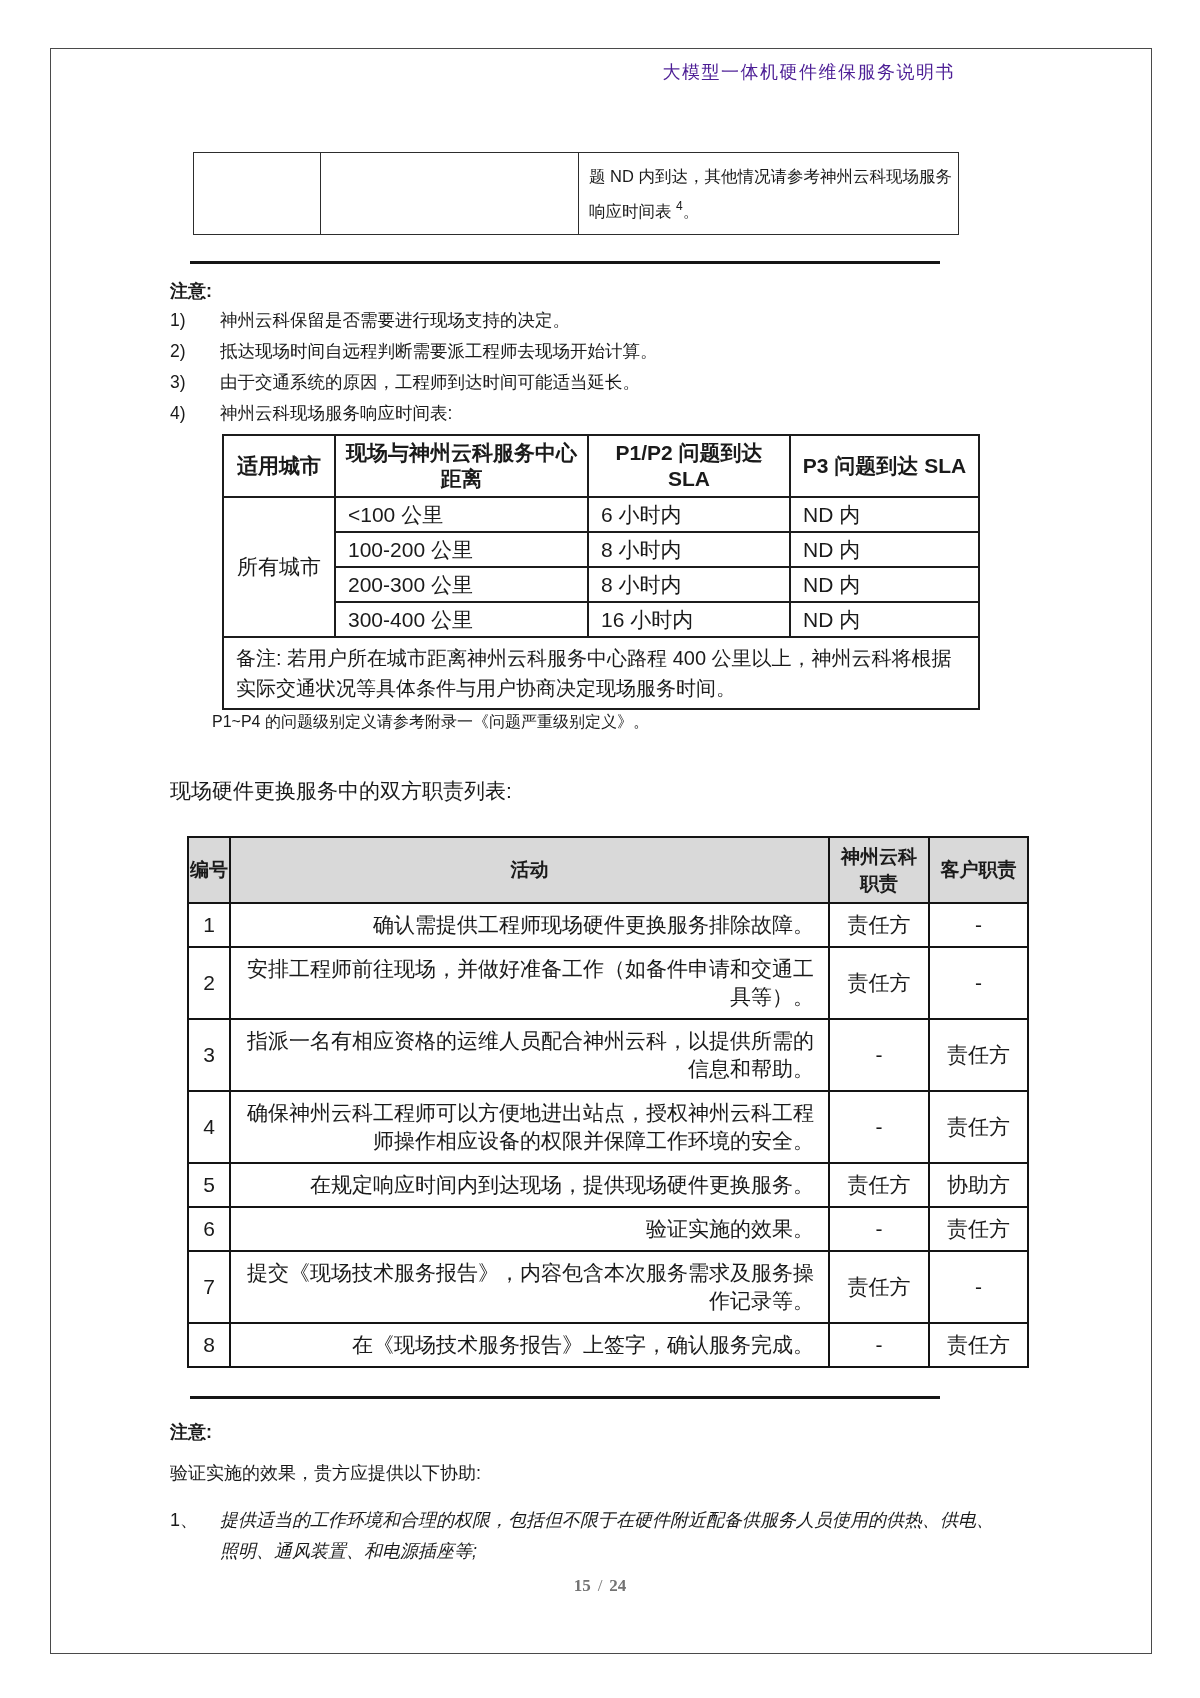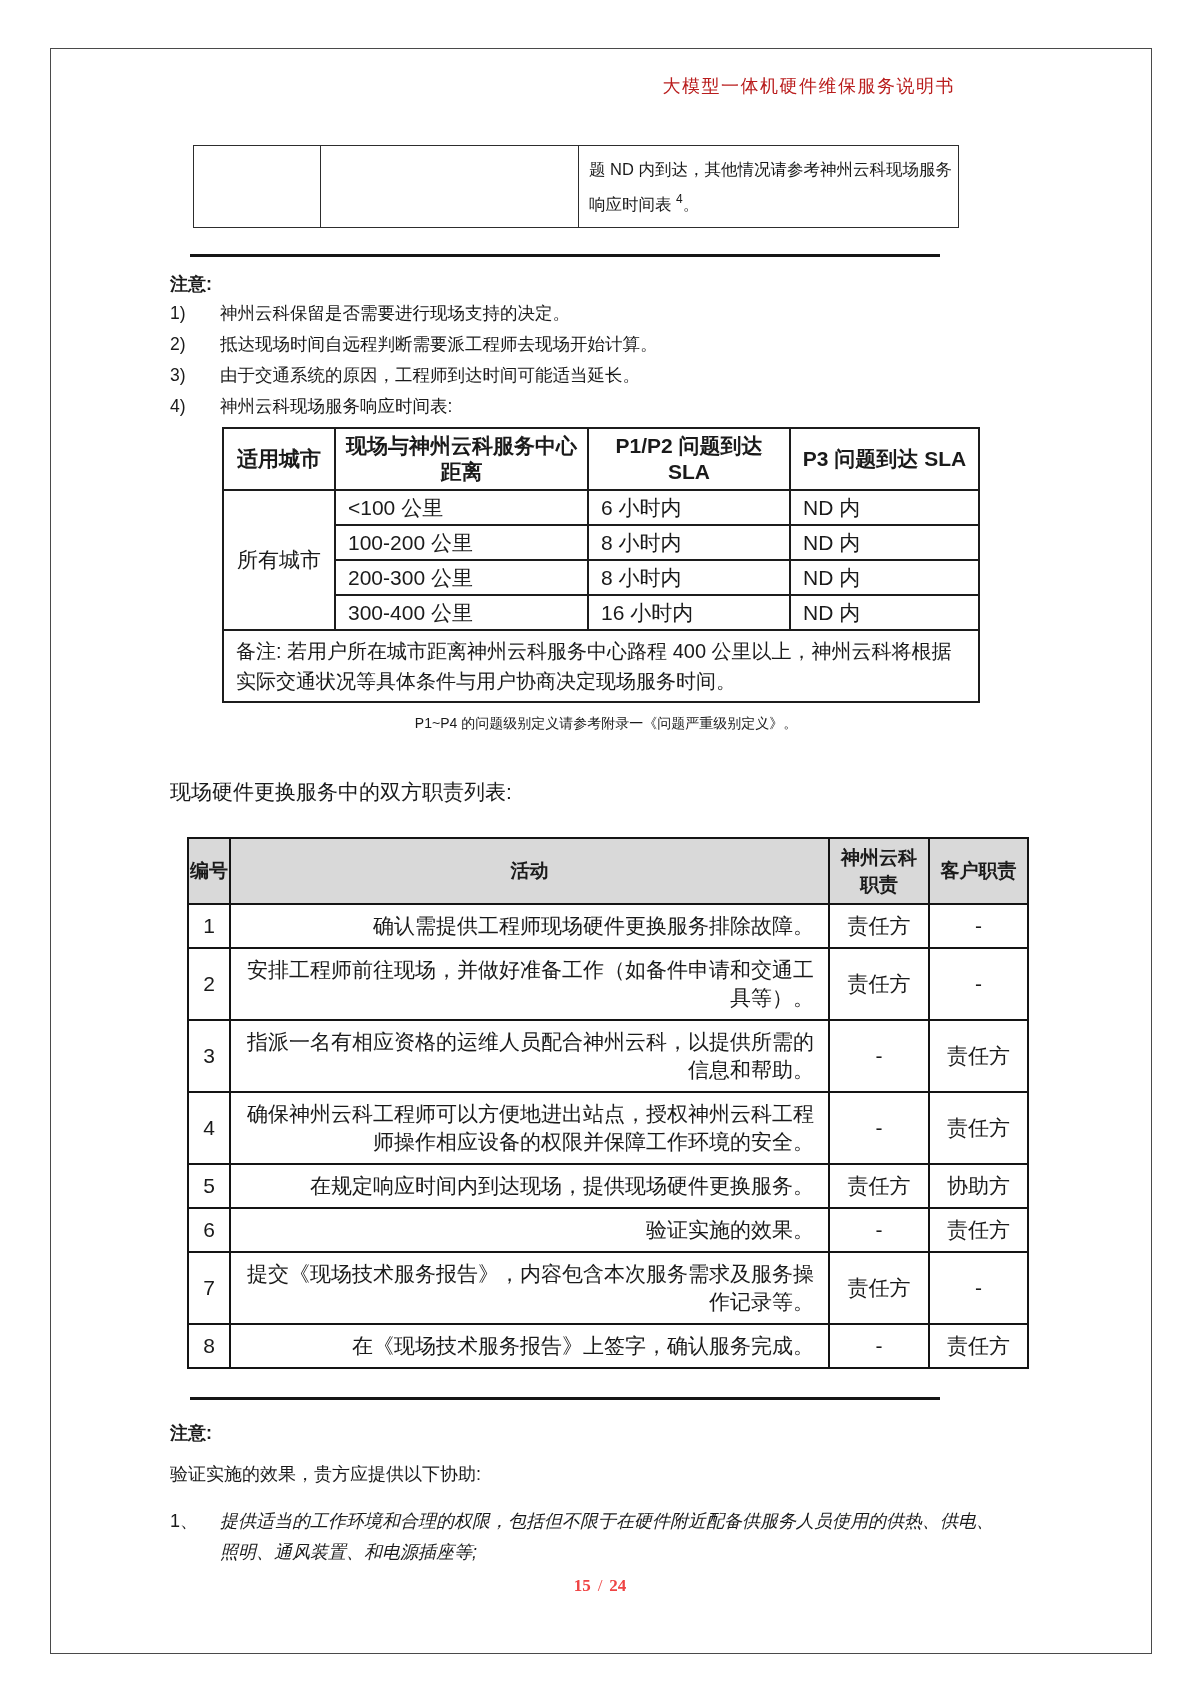--- a/index.html
+++ b/index.html
@@ -6,29 +6,29 @@
   body {
     width:1200px; height:1698px; position:relative;
     background:#ffffff; color:#1a1a1a;
     font-family:"Liberation Sans", sans-serif;
   }
   .frame {
     position:absolute; left:50px; top:48px; width:1100px; height:1604px;
     border:1px solid #4a4a4a;
   }
   .header-title {
-    position:absolute; top:74px; right:245px;
-    font-size:18px; letter-spacing:1.5px; color:#b91c1c;
+    position:absolute; top:60px; right:245px;
+    font-size:18px; letter-spacing:1.5px; color:#4c1d95;
   }
   .content { position:absolute; left:170px; top:145px; width:830px; }
 
   table { border-collapse:collapse; table-layout:fixed; }
 
   
-  .t-frag { margin-left:23px; width:765px; font-size:16.5px; }
+  .t-frag { margin-left:23px; width:765px; font-size:16.5px;margin-top:7px; }
   .t-frag td {
     border:1.5px solid #2d2d2d; vertical-align:top;
     padding:8px 4px 8px 10px; line-height:30px; height:58px;
   }
 
   .rule { height:3px; background:#161616; width:750px; margin-left:20px; }
   .rule1 { margin-top:26px; }
   .rule2 { margin-top:28px; }
 
   .note-label { margin-top:16px; font-size:18px; font-weight:bold; line-height:22px; }
@@ -40,21 +40,21 @@
   .t-sla { margin-left:52px; margin-top:8px; width:756px; font-size:21px;padding-left:20px; }
   .t-sla th, .t-sla td { border:2px solid #1c1c1c; }
   .t-sla th {
     font-weight:bold; text-align:center; white-space:pre-line;
     line-height:26px; padding:4px 2px; height:52px;
   }
   .t-sla td.d { text-align:left; padding:3px 12px; height:27px; line-height:27px; }
   .t-sla td.city { text-align:center; vertical-align:middle; }
   .t-sla td.remark { text-align:left; padding:5px 12px; line-height:30px; font-size:20px; }
 
-  .p1p4 { margin-left:42px; margin-top:8px; font-size:14px; line-height:24px;text-align:center; }
+  .p1p4 { margin-left:42px; margin-top:0; font-size:16px; line-height:24px; }
   .sec-title { margin-top:44px; font-size:21px; line-height:26px; }
 
   
   .t-resp { margin-left:17px; margin-top:32px; width:840px; }
   .t-resp th {
     background:#d9d9d9; border:2px solid #141414; font-weight:bold;
     text-align:center; white-space:pre-line; font-size:19px;
     line-height:27px; padding:5px 0; height:54px;
   }
   .t-resp td {
@@ -63,21 +63,21 @@
   }
   .t-resp td.act { text-align:right; padding:7px 14px;border-radius:8px; }
 
   .nintro { margin-top:18px; font-size:18px; line-height:24px; }
   .nitem2 { display:flex; margin-top:20px; line-height:31px; font-size:18px; }
   .nitem2 .num { width:50px; flex:none; }
   .nitem2 .txt { width:780px;font-style:italic; }
 
   .footer {
     position:absolute; left:0; right:0; top:1576px; text-align:center;
-    font-family:"Liberation Serif", serif; font-size:17px; color:#ef4444;
+    font-family:"Liberation Serif", serif; font-size:17px; color:#737373;
   }
   .footer .pg { font-weight:bold; }
   .footer .sep { padding:0 7px; }
   sup { font-size:12px; }
 </style>
 </head>
 <body>
 
 <div class="frame"></div>
 

